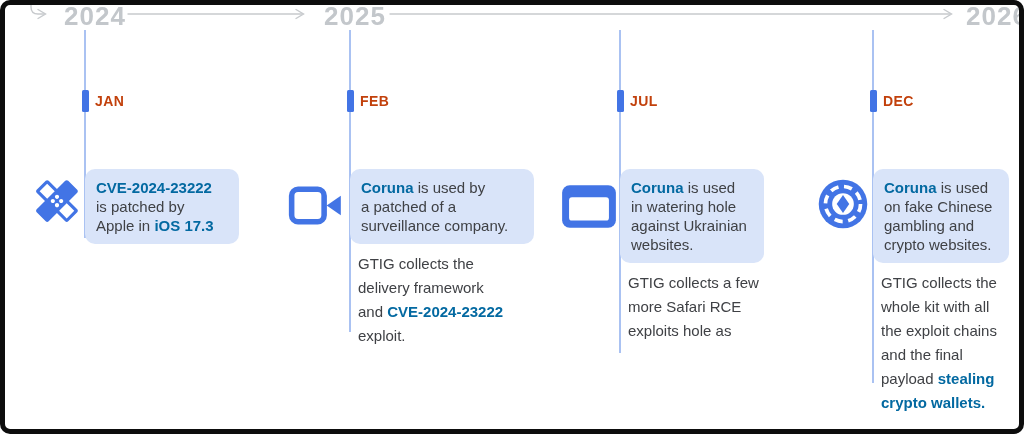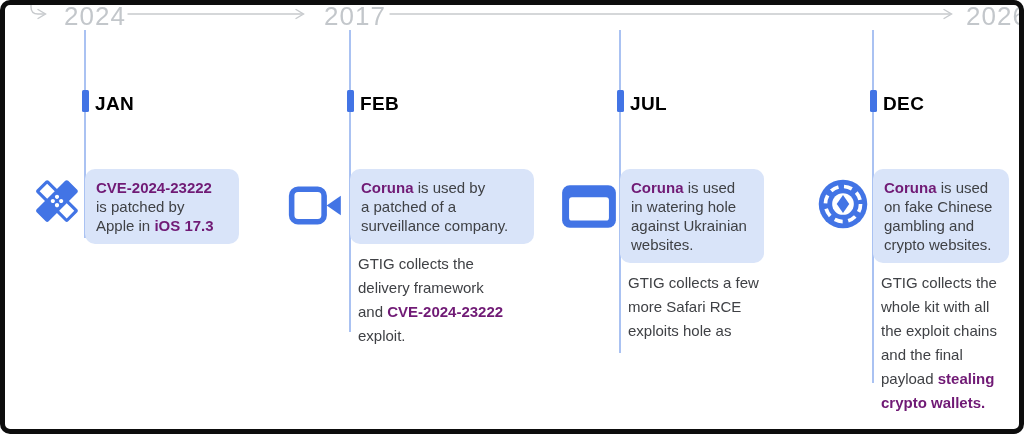--- a/index.html
+++ b/index.html
@@ -1,37 +1,37 @@
 <!DOCTYPE html>
 <html><head>
 <meta charset="utf-8">
 <style>
   html,body{margin:0;padding:0;background:#fff;font-family:"Liberation Sans","DejaVu Sans",sans-serif;}
   .screen{position:relative;width:1024px;height:434px;background:#ffffff;overflow:hidden;}
   .frame{position:absolute;inset:0;border:5px solid #0d0d0d;border-radius:10px;pointer-events:none;z-index:20;}
 
   
-  .year{position:absolute;top:1px;font-size:26px;font-weight:400;color:#c3c7cb;letter-spacing:1px;z-index:2;}
+  .year{position:absolute;top:1px;font-size:26px;font-weight:700;color:#c3c7cb;letter-spacing:1px;z-index:2;}
   .year-2024{left:64px;}
   .year-2025{left:324px;}
   .year-2026{left:966px;}
   .header-arrows{position:absolute;left:0;top:0;width:1024px;height:34px;z-index:1;}
 
   
   .milestone{position:absolute;top:0;width:0;height:434px;}
   .m0{left:85px;} .m1{left:350px;} .m2{left:620px;} .m3{left:873px;}
 
   .vline{position:absolute;left:-1px;top:30px;width:2px;background:#aac2f2;}
   .m0 .vline{height:208px;}
   .m1 .vline{height:302px;}
   .m2 .vline{height:323px;}
   .m3 .vline{height:353px;}
 
   .tick{position:absolute;left:-3px;top:90px;width:7px;height:22px;border-radius:1.5px;background:#4274e5;}
-  .month{position:absolute;left:10px;top:93px;font-size:19px;font-weight:700;color:#000000;letter-spacing:0.4px;}
+  .month{position:absolute;left:10px;top:93px;font-size:14px;font-weight:700;color:#c2410c;letter-spacing:0.4px;}
 
   .icon{position:absolute;}
   .m0 .icon{left:-53px;top:176px;width:50px;height:50px;}
   .m1 .icon{left:-63px;top:182px;width:58px;height:47px;}
   .m2 .icon{left:-59px;top:184px;width:56px;height:45px;}
   .m3 .icon{left:-56px;top:178px;width:52px;height:52px;}
   .icon svg{display:block;width:100%;height:100%;}
 
   .box{position:absolute;left:0;top:169px;background:#d9e4f9;border-radius:10px;
        padding:9px 11px;font-size:15px;line-height:19px;color:#3f4145;}
@@ -39,38 +39,38 @@
   .m1 .box{width:162px;}
   .m2 .box{width:122px;}
   .m3 .box{width:114px;}
 
   .note{position:absolute;left:8px;font-size:15px;line-height:24px;color:#3f4145;width:180px;}
   .m1 .note{top:252px;}
   .m2 .note{top:271px;}
   .m3 .note{top:271px;width:155px;}
 
   .rich{white-space:pre-line;}
-  .rich b{color:#701a75;font-weight:700;}
+  .rich b{color:#0369a1;font-weight:700;}
 </style>
 </head>
 <body>
 
 <div class="screen">
   <div class="frame"></div>
 
   <svg class="header-arrows" viewBox="0 0 1024 34" fill="none" stroke="#c7cacd" stroke-width="1.4" stroke-linecap="round">
     <path d="M31 0 V7 Q31 14 38 14 H44"></path>
     <path d="M38 9.5 L45.5 14 L38 18.5"></path>
     <path d="M128 14 H302"></path>
     <path d="M296 9.5 L303.5 14 L296 18.5"></path>
     <path d="M390 14 H950"></path>
     <path d="M944 9.5 L951.5 14 L944 18.5"></path>
   </svg>
   <span class="year year-2024">2024</span>
-  <span class="year year-2025">2017</span>
+  <span class="year year-2025">2025</span>
   <span class="year year-2026">2026</span>
 
   <div class="milestone m0">
     <div class="vline"></div>
     <div class="tick"></div>
     <div class="month">JAN</div>
     <div class="icon">
       <svg viewBox="0 0 24 24">
         <path fill="#4274e5" fill-rule="evenodd" d="M17.73 12.02l3.98-3.98c.39-.39.39-1.02 0-1.41l-4.34-4.34c-.39-.39-1.02-.39-1.41 0l-3.98 3.98L8 2.29C7.8 2.1 7.55 2 7.29 2s-.51.1-.7.29L2.25 6.63c-.39.39-.39 1.02 0 1.41l3.98 3.98-3.98 3.98c-.39.39-.39 1.02 0 1.41l4.34 4.34c.39.39 1.02.39 1.41 0l3.98-3.98 3.98 3.98c.2.2.45.29.71.29s.51-.1.71-.29l4.34-4.34c.39-.39.39-1.02 0-1.41l-3.99-3.98zM12 9c.55 0 1 .45 1 1s-.45 1-1 1-1-.45-1-1 .45-1 1-1zm-4.71 1.96L3.66 7.34l3.63-3.63 3.62 3.62-3.62 3.63zM10 13c-.55 0-1-.45-1-1s.45-1 1-1 1 .45 1 1-.45 1-1 1zm2 2c-.55 0-1-.45-1-1s.45-1 1-1 1 .45 1 1-.45 1-1 1zm2-4c.55 0 1 .45 1 1s-.45 1-1 1-1-.45-1-1 .45-1 1-1zm2.66 9.34l-3.63-3.62 3.63-3.63 3.62 3.62-3.62 3.63z"></path>
       </svg>

